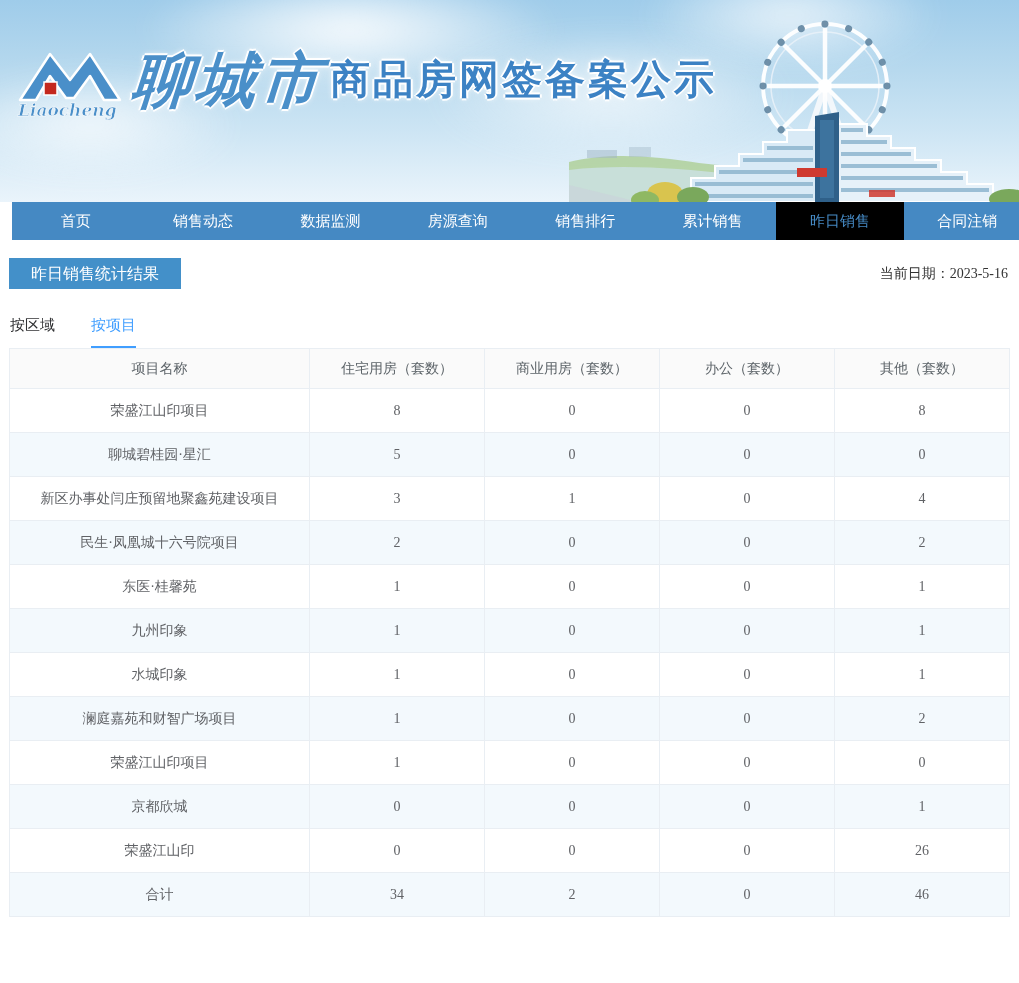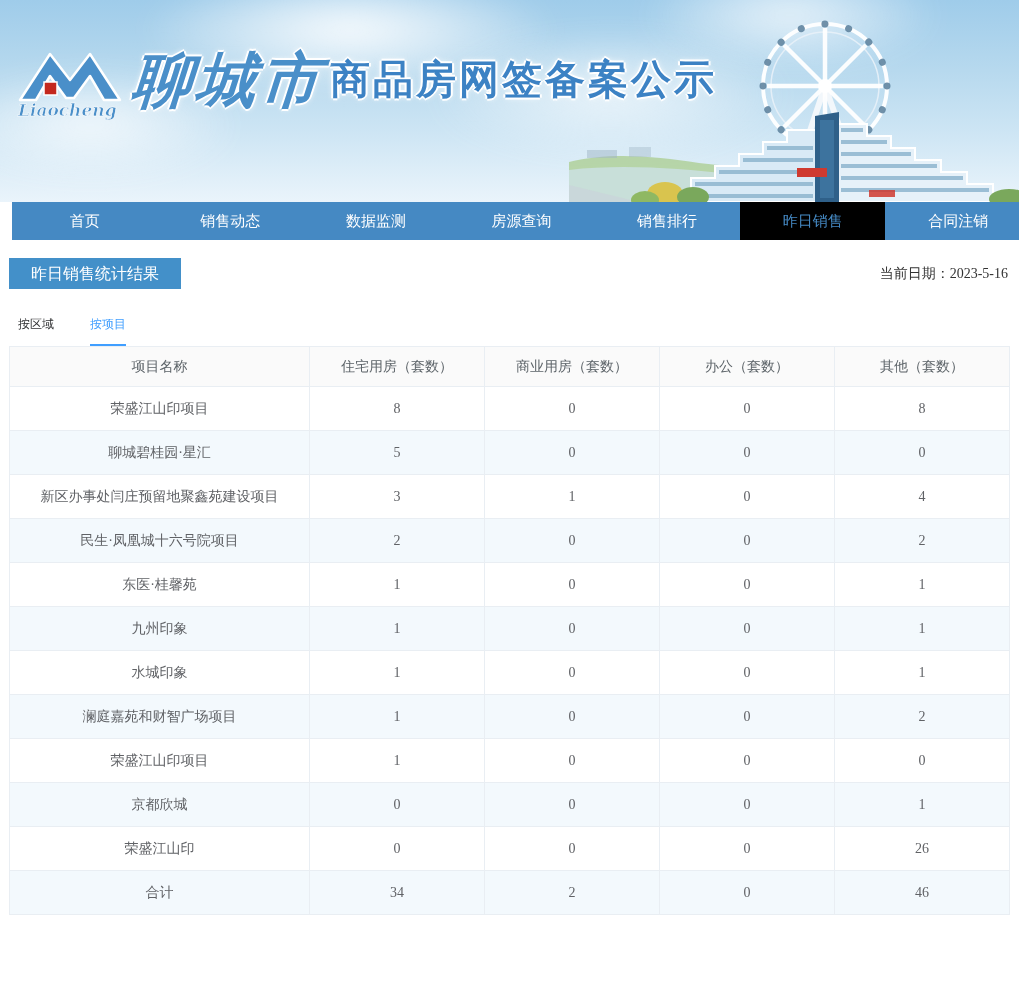--- a/index.html
+++ b/index.html
@@ -44,21 +44,21 @@
     color:#ffffff; font-size:15px; cursor:pointer; white-space:nowrap;
   }
   .nav-item.active { background:#000000; color:#4589c3; }
 
   
   .content { padding:0 9px;font-family:Liberation Serif, serif; }
   .page-head { display:flex; justify-content:space-between; align-items:center; margin-top:18px; height:31px; }
   .page-title { background:#4390c9; color:#ffffff; font-size:16px; line-height:31px; padding:0 22px; }
   .current-date { font-size:14px; color:#333333; padding-right:2px; }
 
-  .subtabs { display:flex; margin:27px 0 0 9px; font-size:12px; }
+  .subtabs { display:flex; margin:27px 0 0 1px; font-size:15px; }
   .subtab { margin-right:36px; padding-bottom:11px; color:#303133; cursor:pointer; border-bottom:2px solid transparent; }
   .subtab.active { color:#409eff; border-bottom-color:#409eff; }
 
   .data-table { width:100%; border-collapse:collapse; font-size:14px; color:#606266; table-layout:fixed; }
   .data-table th, .data-table td { border:1px solid #e9eef3; text-align:center; font-weight:normal; }
   .data-table th { background:#fafafa; height:40px; color:#5c6368; }
   .data-table td { height:44px; }
   .data-table tbody tr:nth-child(even) { background:#f3f9fd; }
 </style>
 </head>
@@ -133,20 +133,21 @@
     <div class="site-subtitle">商品房网签备案公示</div>
   </div>
 </div>
 
 <nav class="nav">
     <div class="nav-item">首页</div>
     <div class="nav-item">销售动态</div>
     <div class="nav-item">数据监测</div>
     <div class="nav-item">房源查询</div>
     <div class="nav-item">销售排行</div>
+    <div class="nav-item">累计销售</div>
     <div class="nav-item active">昨日销售</div>
     <div class="nav-item">合同注销</div>
   </nav>
 
 <div class="content">
   <div class="page-head">
     <div class="page-title">昨日销售统计结果</div>
     <div class="current-date"><span>当前日期：</span><span>2023-5-16</span></div>
   </div>
 

